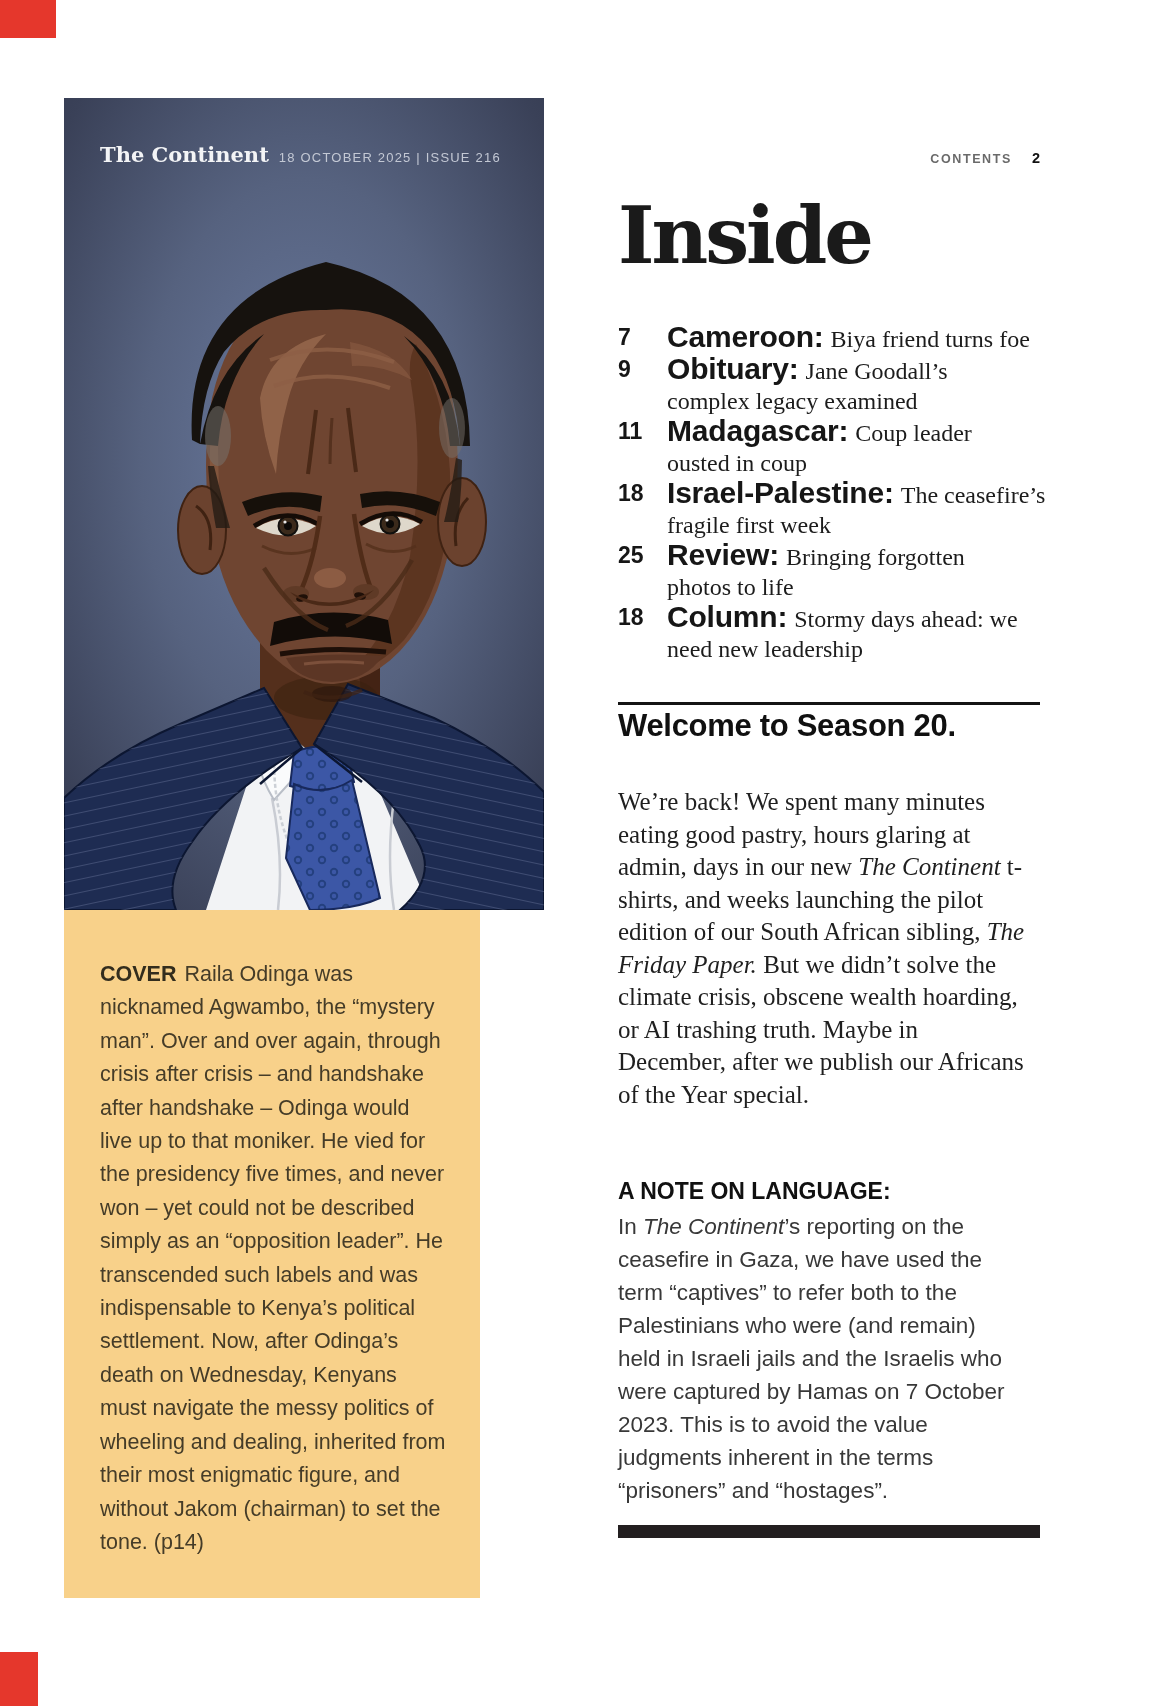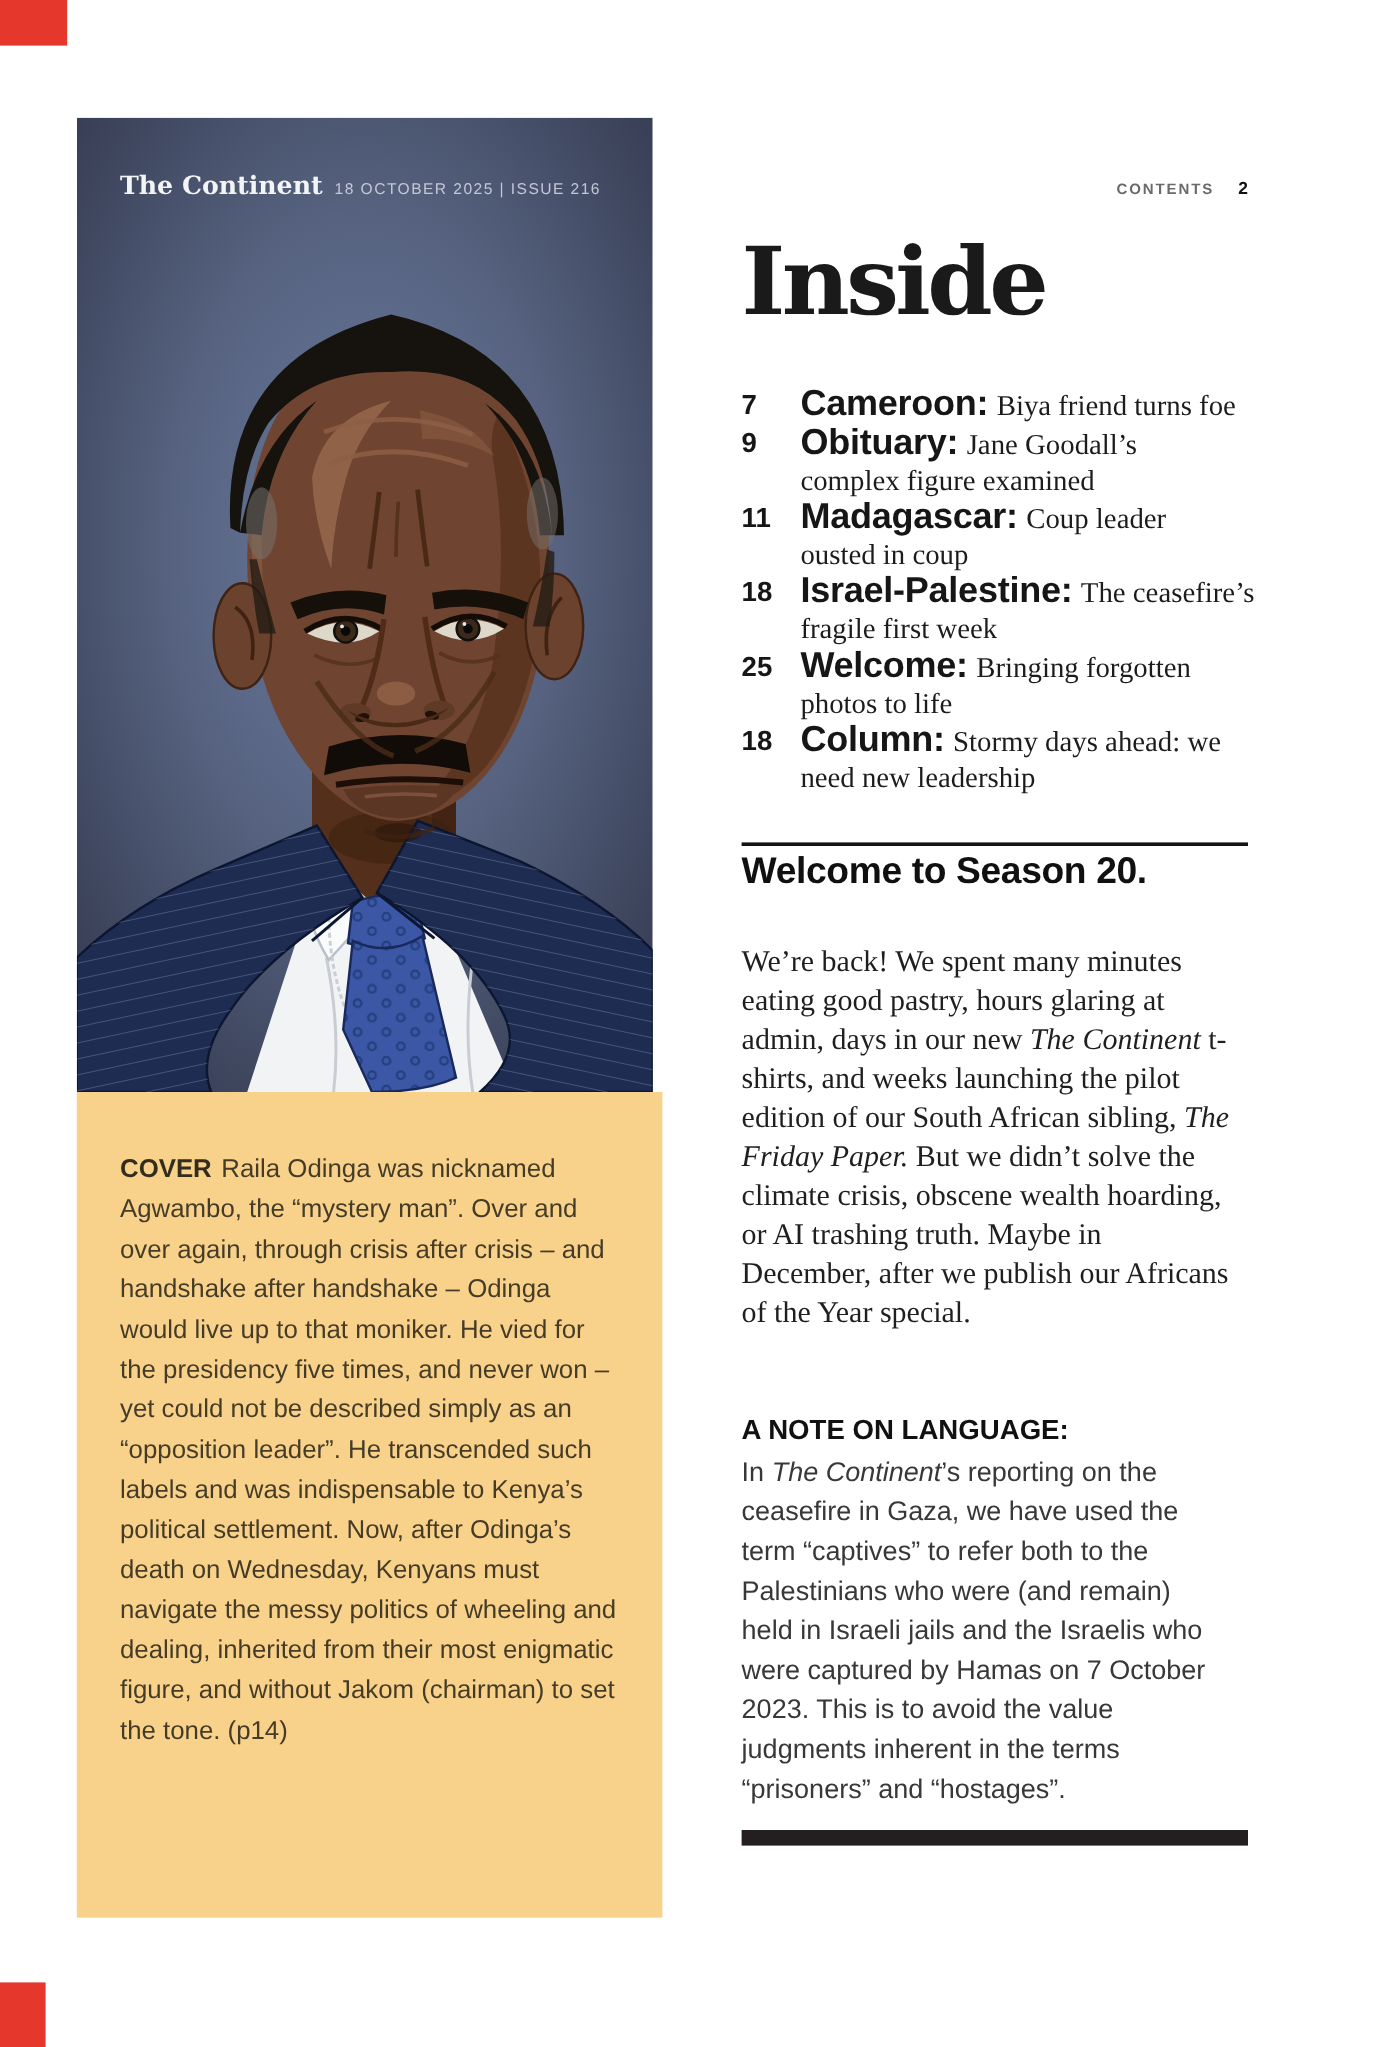--- a/index.html
+++ b/index.html
@@ -12,21 +12,21 @@
   .contents-tag{position:absolute;top:150px;right:112px;display:flex;align-items:baseline;gap:20px;}
   .contents-tag .lbl{font-size:12.5px;letter-spacing:1.6px;color:#6a6a6a;font-weight:600;}
   .contents-tag .num{font-size:14.5px;color:#111;font-weight:700;}
   
   .cover{position:absolute;left:64px;top:98px;width:480px;height:812px;overflow:hidden;}
   .cover svg{position:absolute;left:0;top:0;}
   .masthead{position:absolute;left:36px;top:44px;right:20px;display:flex;align-items:baseline;gap:10px;white-space:nowrap;}
   .masthead .mh-title{font-family:"DejaVu Serif",serif;font-weight:700;font-size:21px;color:#f3f4f6;}
   .masthead .mh-date{font-size:13px;letter-spacing:1.2px;color:#c3c8d4;text-transform:uppercase;}
   
-  .caption{position:absolute;left:64px;top:910px;width:488px;height:688px;background:#f8d18a;box-sizing:border-box;
+  .caption{position:absolute;left:64px;top:910px;width:416px;height:688px;background:#f8d18a;box-sizing:border-box;
            padding:48px 34px 0 36px;font-size:21.5px;line-height:33.4px;color:#453c28;}
   .caption .cap-label{font-weight:700;color:#332d1d;margin-right:8px;}
   
   .inside{position:absolute;left:618px;top:193px;margin:0;font-family:"DejaVu Serif",serif;
           font-weight:700;font-size:78px;line-height:1.1;letter-spacing:-3px;color:#1a1a1a;}
   .toc{position:absolute;left:618px;top:322px;width:430px;margin:0;padding:0;list-style:none;}
   .toc li{position:relative;padding-left:49px;font-size:24px;line-height:30px;margin:0;}
   .toc-num{position:absolute;left:0;top:0;font-weight:700;font-size:23px;color:#161616;}
   .toc-label{font-weight:700;font-size:30px;letter-spacing:-0.2px;color:#161616;margin-right:7px;}
   .toc-text{font-family:"Liberation Serif",serif;color:#1c1c1c;white-space:pre-line;}
@@ -171,38 +171,38 @@
 
   <ul class="toc">
     <li>
       <span class="toc-num">7</span>
       <span class="toc-label">Cameroon:</span><span class="toc-text">Biya friend turns foe</span>
     </li>
 
     <li>
       <span class="toc-num">9</span>
       <span class="toc-label">Obituary:</span><span class="toc-text">Jane Goodall’s
-complex figure examined</span>
+complex legacy examined</span>
     </li>
 
     <li>
       <span class="toc-num">11</span>
       <span class="toc-label">Madagascar:</span><span class="toc-text">Coup leader
 ousted in coup</span>
     </li>
 
     <li>
       <span class="toc-num">18</span>
       <span class="toc-label">Israel-Palestine:</span><span class="toc-text">The ceasefire’s
 fragile first week</span>
     </li>
 
     <li>
       <span class="toc-num">25</span>
-      <span class="toc-label">Welcome:</span><span class="toc-text">Bringing forgotten
+      <span class="toc-label">Review:</span><span class="toc-text">Bringing forgotten
 photos to life</span>
     </li>
 
     <li>
       <span class="toc-num">18</span>
       <span class="toc-label">Column:</span><span class="toc-text">Stormy days ahead: we
 need new leadership</span>
     </li>
   </ul>
 

